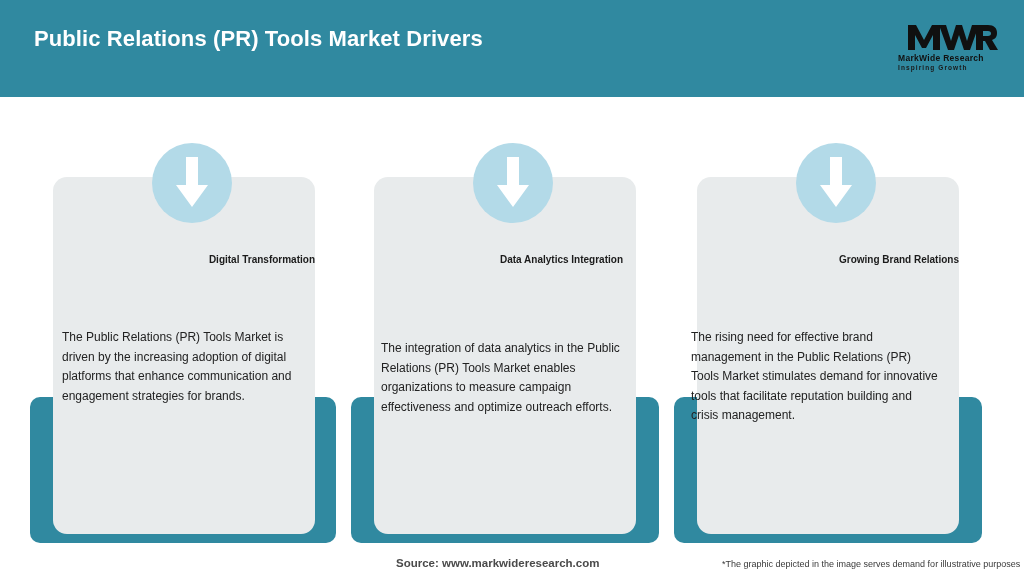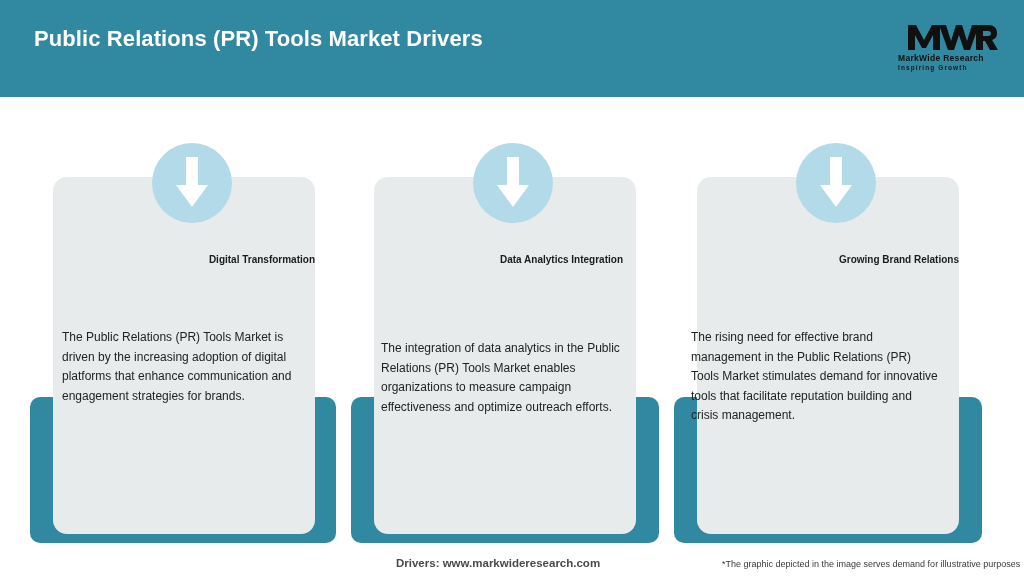--- a/index.html
+++ b/index.html
@@ -225,14 +225,14 @@
       <svg width="36" height="52" viewBox="0 0 36 52">
         <path d="M12 0 L24 0 L24 28 L34 28 L18 50 L2 28 L12 28 Z" fill="#ffffff"></path>
       </svg>
     </div>
     <div class="card-title">Growing Brand Relations</div>
     <div class="card-body">The rising need for effective brand management in the Public Relations (PR) Tools Market stimulates demand for innovative tools that facilitate reputation building and crisis management.</div>
   </div>
 
 </div>
 
-<div class="footer-source">Drivers: www.markwideresearch.com</div>
+<div class="footer-source">Source: www.markwideresearch.com</div>
 <div class="footer-note">*The graphic depicted in the image serves demand for illustrative purposes</div>
 
 </body></html>

